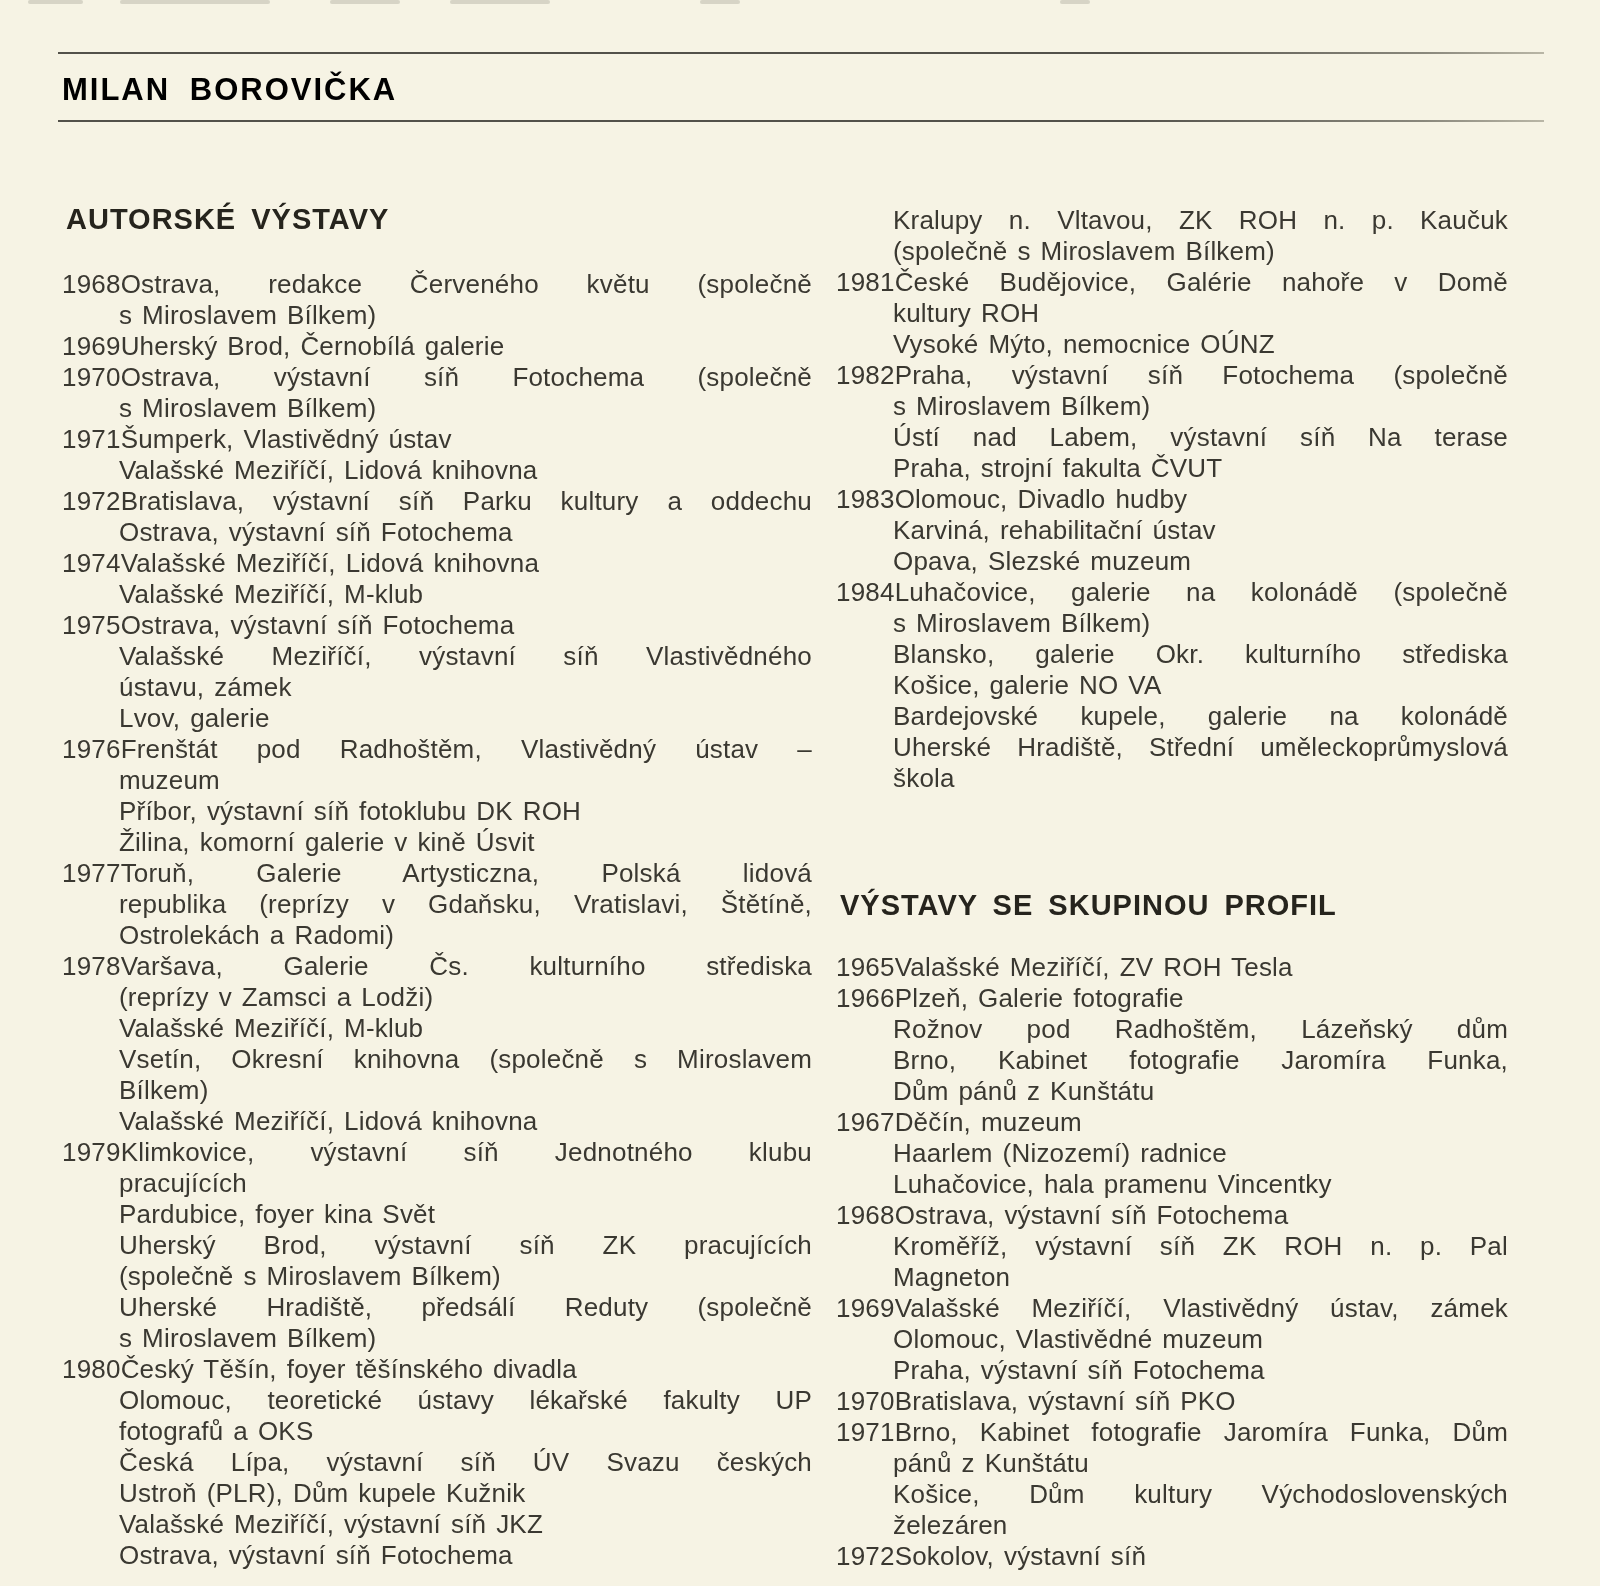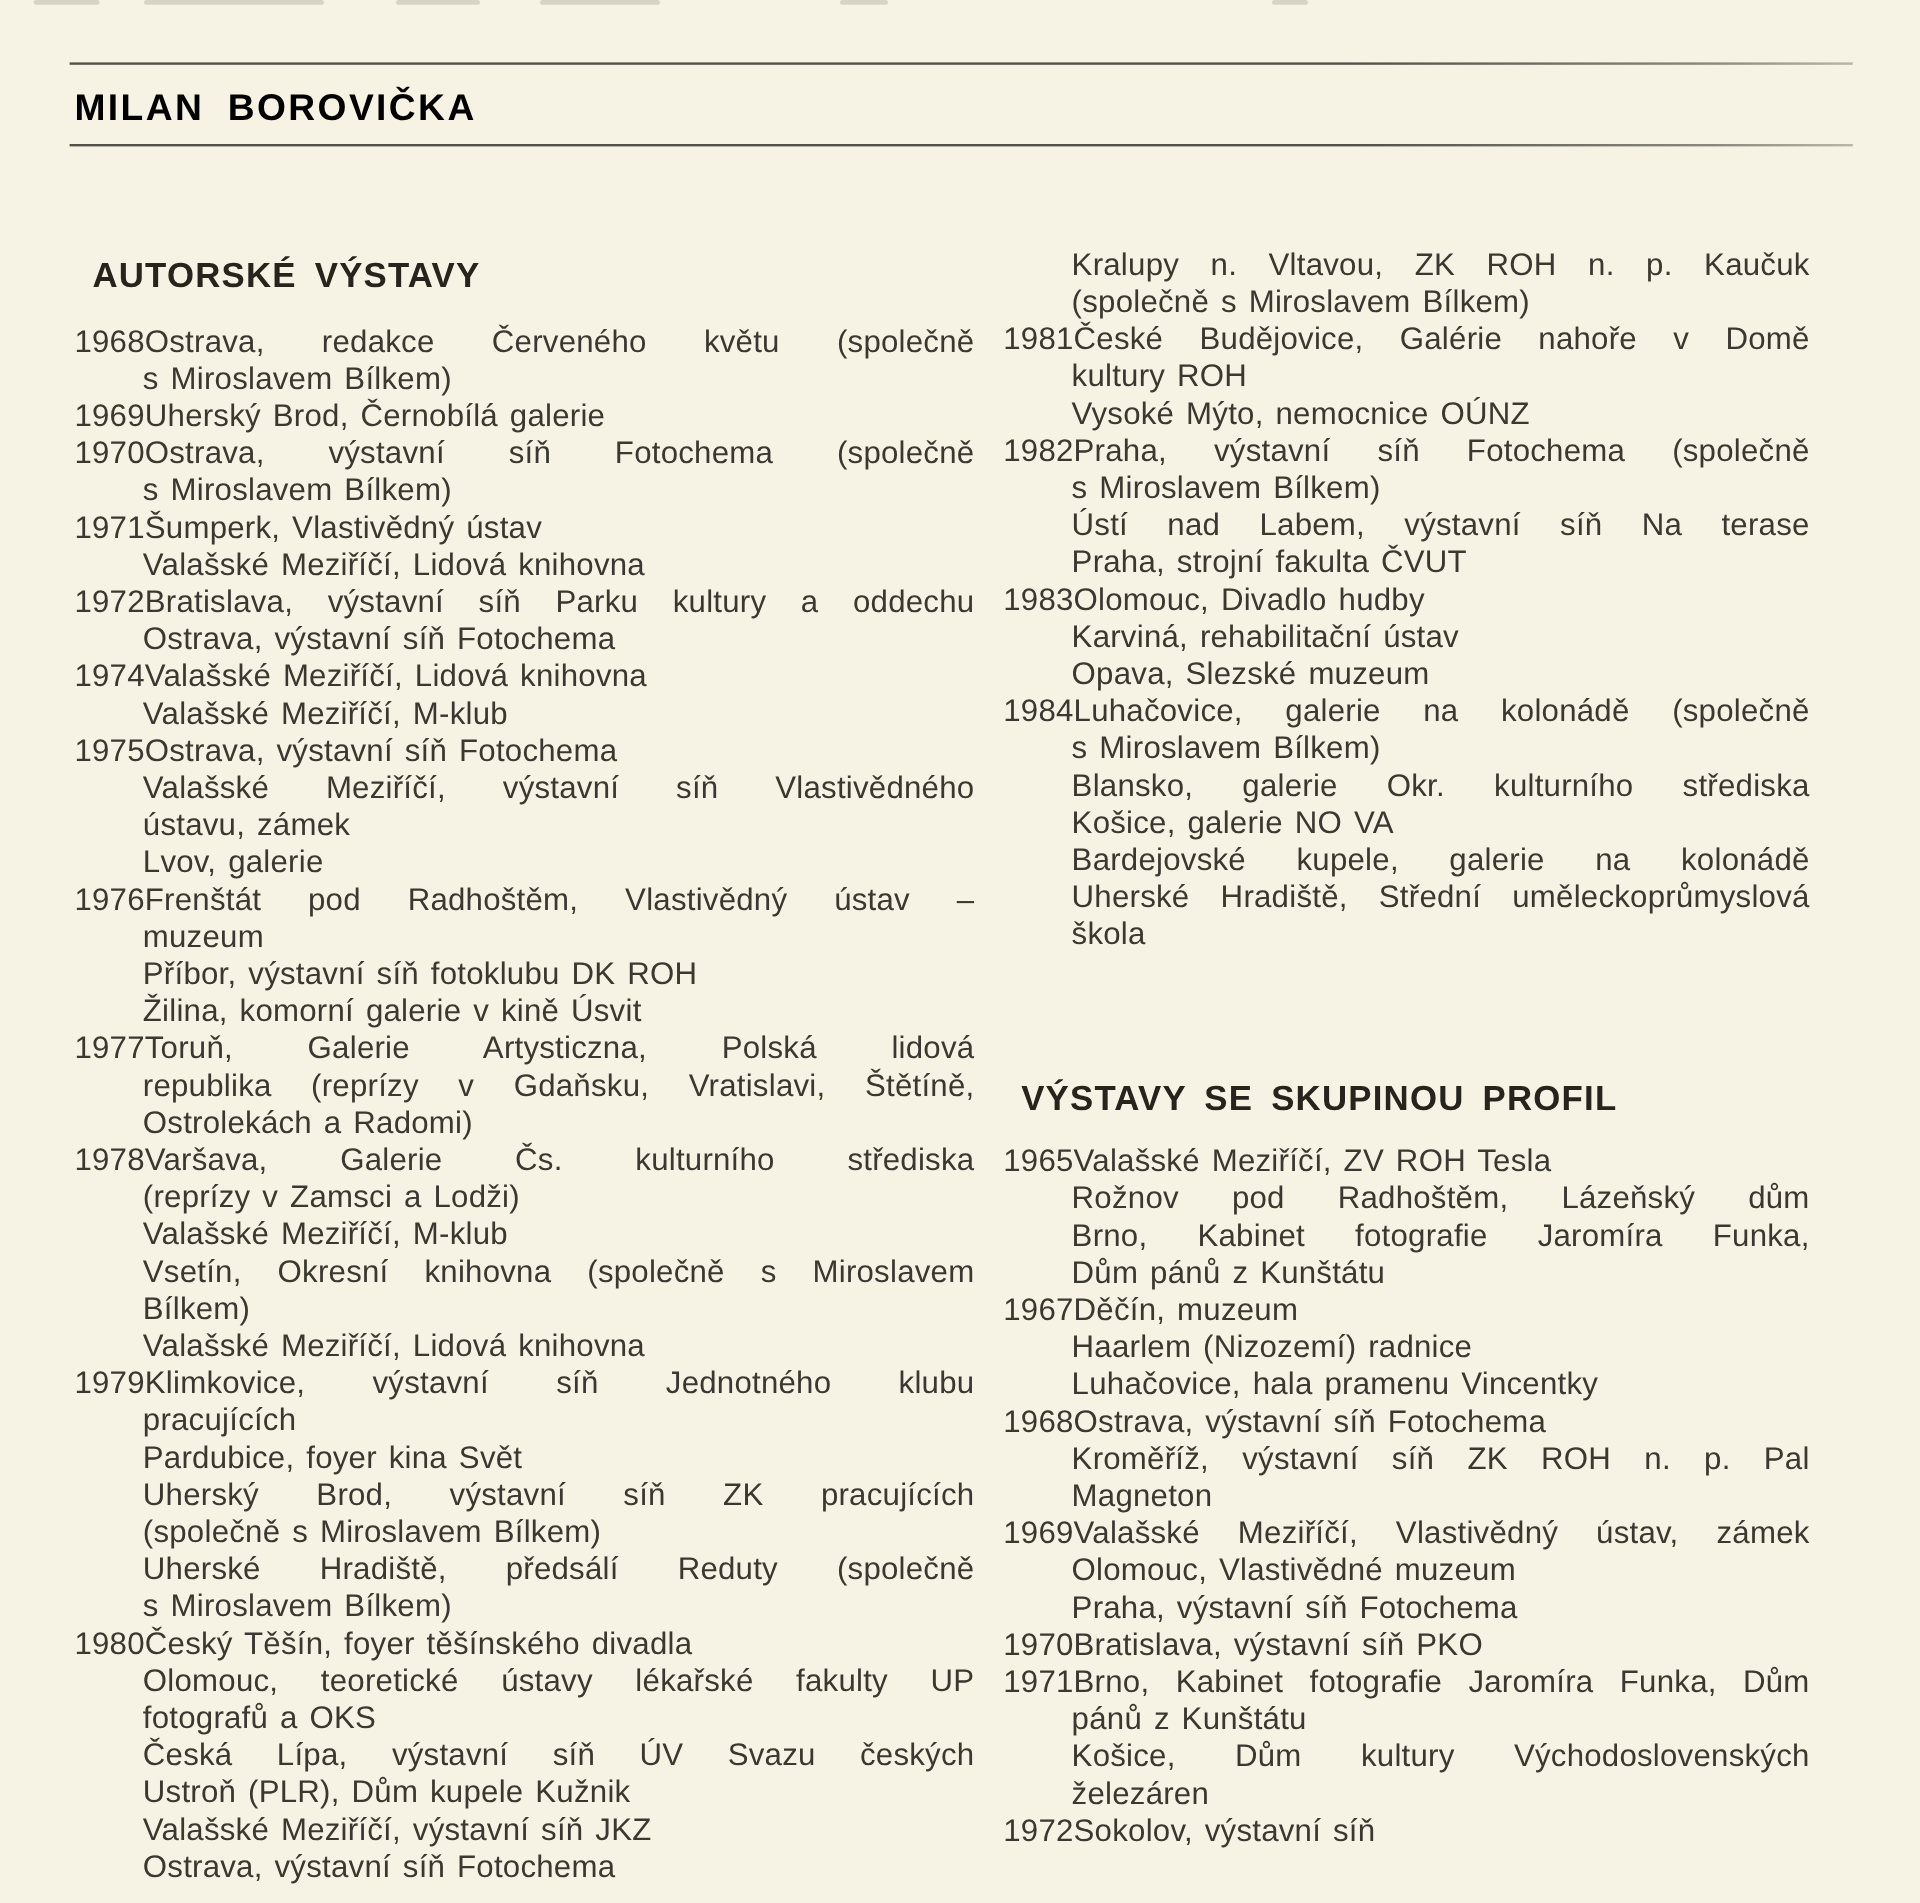--- a/index.html
+++ b/index.html
@@ -38,21 +38,21 @@
     top: 72px;
     margin: 0;
     font-size: 31px;
     font-weight: bold;
     letter-spacing: 2px;
     word-spacing: 9px;
     color: #000000;
   }
   .section-heading {
     position: absolute;
-    margin: 15px;
+    margin: 4px;
     font-size: 29px;
     font-weight: bold;
     letter-spacing: 1px;
     word-spacing: 6px;
     color: #26241d;
   }
   .heading-left  { left: 62px;  top: 199px; }
   .heading-right { left: 836px; top: 885px; }
   .col {
     position: absolute;
@@ -354,20 +354,24 @@
     </div>
 
   <h2 class="section-heading heading-right">VÝSTAVY SE SKUPINOU PROFIL</h2>
 
   <div class="col col-right-bottom" id="col-right-bottom">
       <div class="line">
         <span class="year">1965</span>
         <span class="venue">Valašské Meziříčí, ZV ROH Tesla</span>
       </div>
       <div class="line">
+        <span class="year">1966</span>
+        <span class="venue">Plzeň, Galerie fotografie</span>
+      </div>
+      <div class="line">
         <span class="year"></span>
         <span class="venue j">Rožnov pod Radhoštěm, Lázeňský dům</span>
       </div>
       <div class="line">
         <span class="year"></span>
         <span class="venue j">Brno, Kabinet fotografie Jaromíra Funka,</span>
       </div>
       <div class="line">
         <span class="year"></span>
         <span class="venue">Dům pánů z Kunštátu</span>

